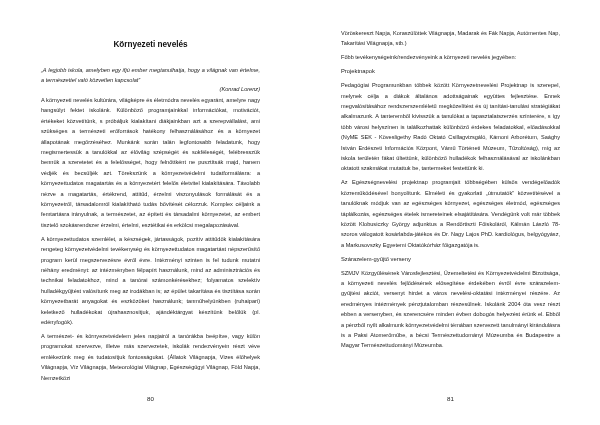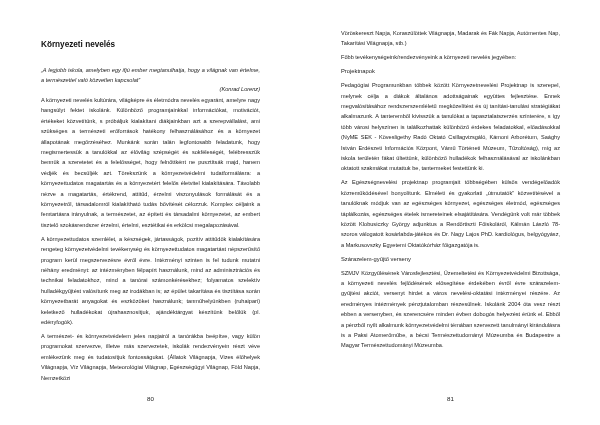--- a/index.html
+++ b/index.html
@@ -1,21 +1,21 @@
 <!DOCTYPE html>
 <html><head>
 <meta charset="utf-8">
 <style>
   html, body { margin:0; padding:0; }
   body { width:600px; height:425px; background:#ffffff; position:relative; overflow:hidden;
          font-family:"Liberation Sans", sans-serif; color:#222; }
   .page { position:absolute; top:0; height:425px; }
   #left { left:41px; width:219px; }
   #right { left:341px; width:219px; }
-  .title { position:absolute; top:40px; left:0; width:100%; text-align:left; font-weight:bold; font-size:8.2px; color:#111; }
+  .title { position:absolute; top:40px; left:0; width:100%; text-align:center; font-weight:bold; font-size:8.2px; color:#111; }
   .quote { position:absolute; top:66px; left:0; width:100%; font-style:italic; font-size:5.6px; line-height:9.6px; text-align:justify; }
   .author { position:absolute; top:86px; right:0; font-style:italic; font-size:5.6px; }
   .body { position:absolute; left:0; width:100%; font-size:5.6px; line-height:10.4px; text-align:justify; }
   .body p { margin:0 0 3.5px 0; }
   .pnum { position:absolute; top:395px; width:100%; text-align:center; font-size:6.2px; }
   .heading { font-size:5.8px; }
 </style>
 </head>
 <body>
 

